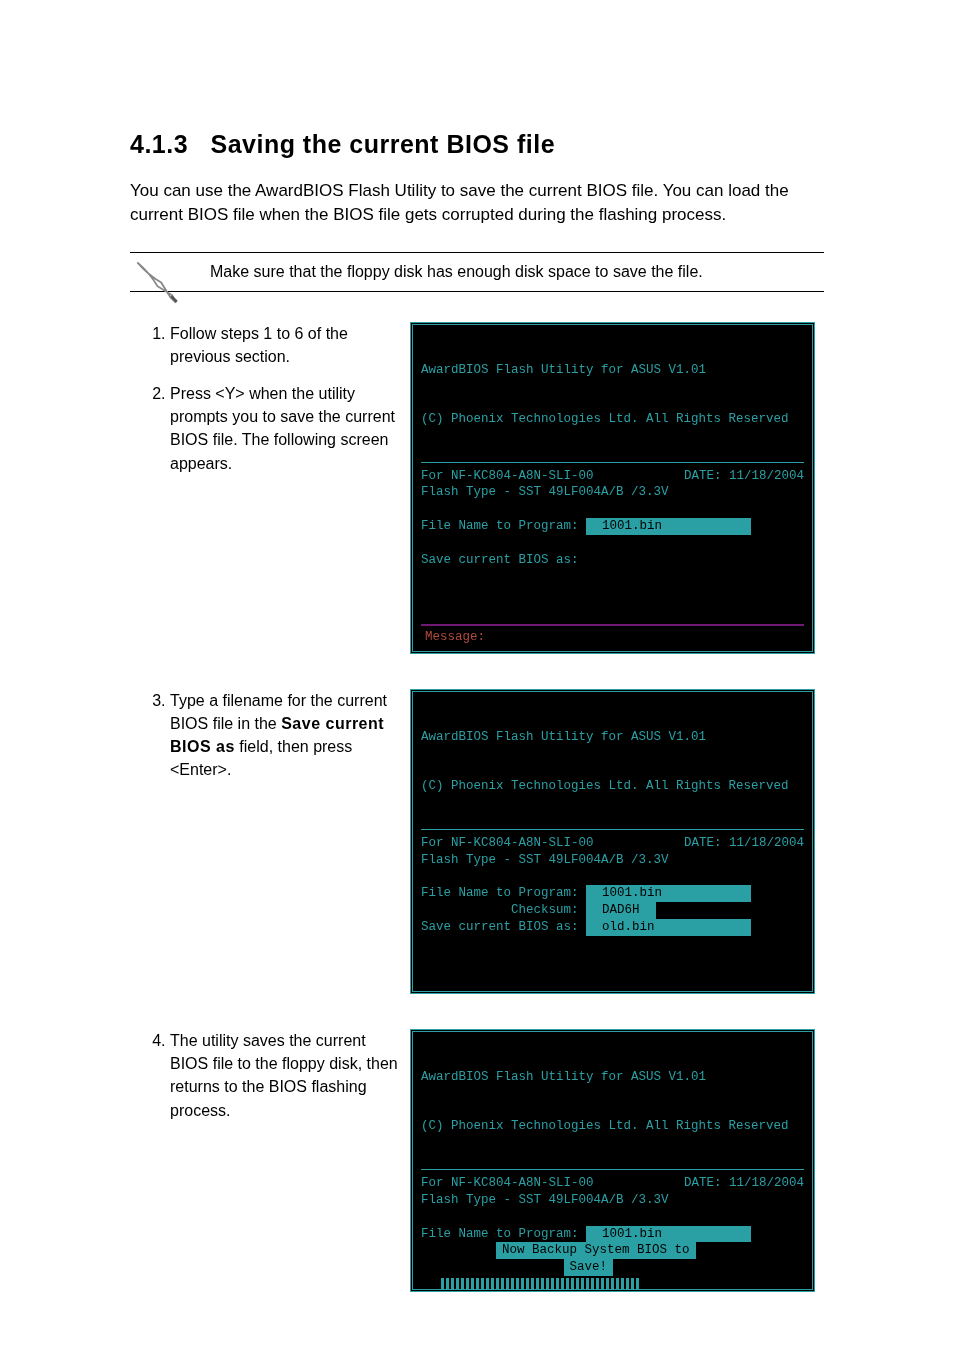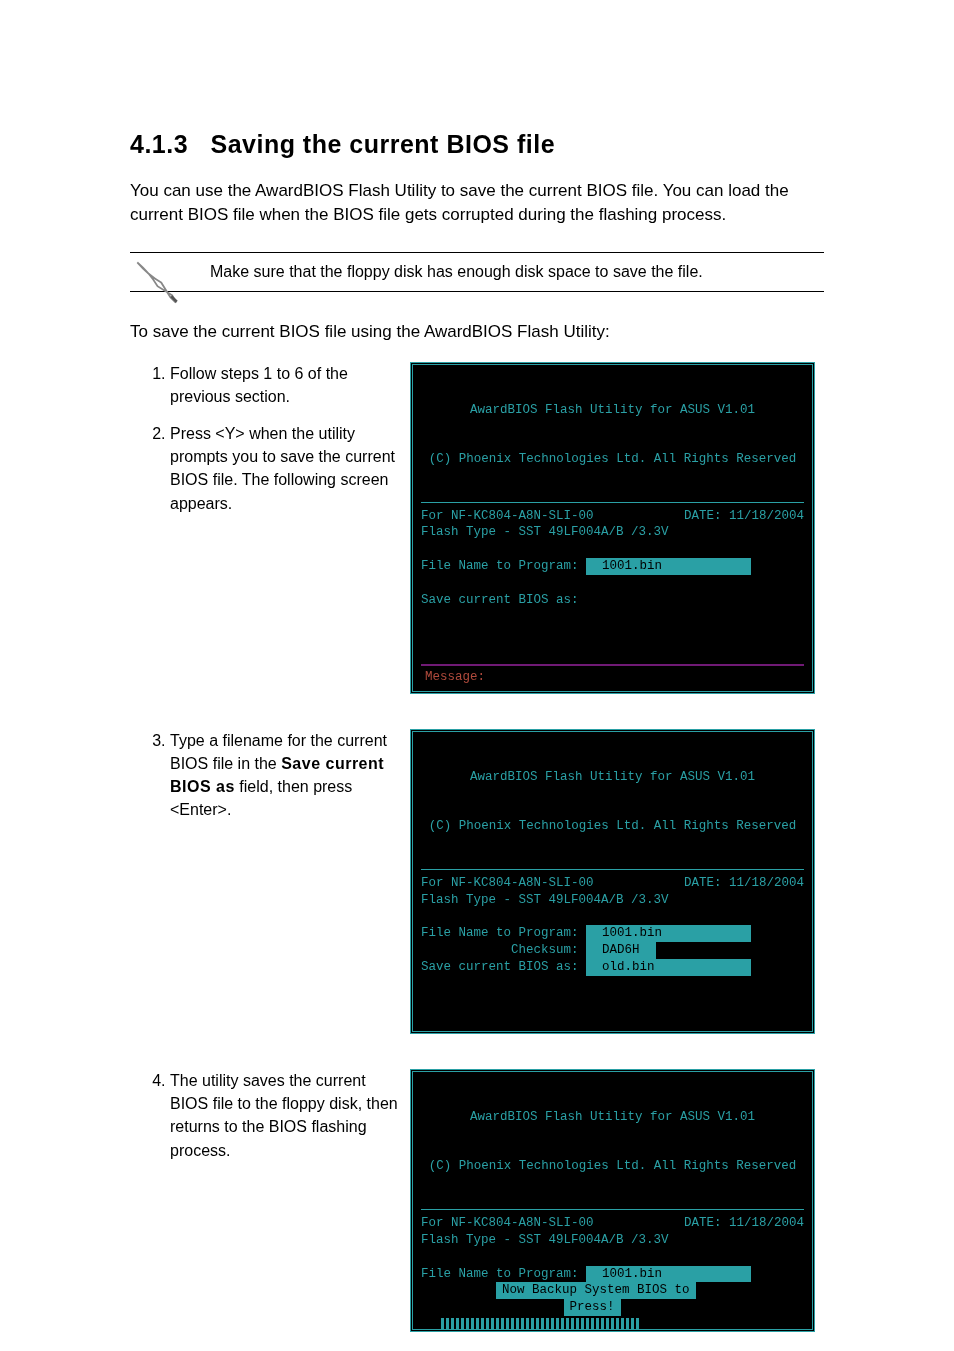--- a/index.html
+++ b/index.html
@@ -71,21 +71,20 @@
   .bios-panel {
     border: 3px double #2aa0a5;
     background: #000;
     font-family: "Courier New", Courier, monospace;
     font-size: 12.5px;
     color: #2aa0a5;
     padding: 5px 8px 0 8px;
     width: 405px;
   }
   .bios-header {
-    text-align: center;
     line-height: 1.3;
     margin-bottom: 2px;
     white-space: pre;
   }
   .bios-body {
     border-top: 1px solid #2aa0a5;
     padding: 5px 0 0 0;
     line-height: 1.35;
   }
   .bios-row { white-space: pre; }
@@ -133,21 +132,20 @@
   <p class="intro">You can use the AwardBIOS Flash Utility to save the current BIOS file. You can load the current BIOS file when the BIOS file gets corrupted during the flashing process.</p>
 
   <div class="note-box">
     <svg class="note-icon" viewBox="0 0 60 60">
       <path d="M8,8 Q20,22 34,30 L44,46 L50,52 L46,44 L30,34 Q22,20 8,8 Z" fill="none" stroke="#888" stroke-width="2"></path>
       <path d="M44,46 L50,52 L52,50 L46,44 Z" fill="#555"></path>
     </svg>
     <span>Make sure that the floppy disk has enough disk space to save the file.</span>
   </div>
 
-  <p class="to-save">To save the current BIOS file using the AwardBIOS Flash Utility:</p>
 
   <div class="step-block">
     <div class="left-col">
       <ol class="steps" start="1">
         <li>Follow steps 1 to 6 of the previous section.</li>
         <li>Press &lt;Y&gt; when the utility prompts you to save the current BIOS file. The following screen appears.</li>
       </ol>
     </div>
     <div class="right-col">
       <div class="bios-panel">
@@ -207,21 +205,21 @@
         <div class="bios-header">
           <div>AwardBIOS Flash Utility for ASUS V1.01</div>
           <div>(C) Phoenix Technologies Ltd. All Rights Reserved</div>
         </div>
         <div class="bios-body">
           <div class="bios-row"><span>For NF-KC804-A8N-SLI-00</span><span class="bios-date"><span>DATE: </span><span>11/18/2004</span></span></div>
           <div class="bios-row">Flash Type - SST 49LF004A/B /3.3V</div>
           <div class="bios-row">&nbsp;</div>
           <div class="bios-row"><span>File Name to Program:</span> <span class="bios-val normal">1001.bin</span></div>
           <div class="bios-row">          <span class="bios-progress-label">Now Backup System BIOS to</span></div>
-          <div class="bios-row">                   <span class="bios-progress-label">Press!</span></div>
+          <div class="bios-row">                   <span class="bios-progress-label">Save!</span></div>
           <span class="bios-progress-bar"></span>
 
         </div>
       </div>
     </div>
   </div>
 
 </div>
 
 </body></html>

